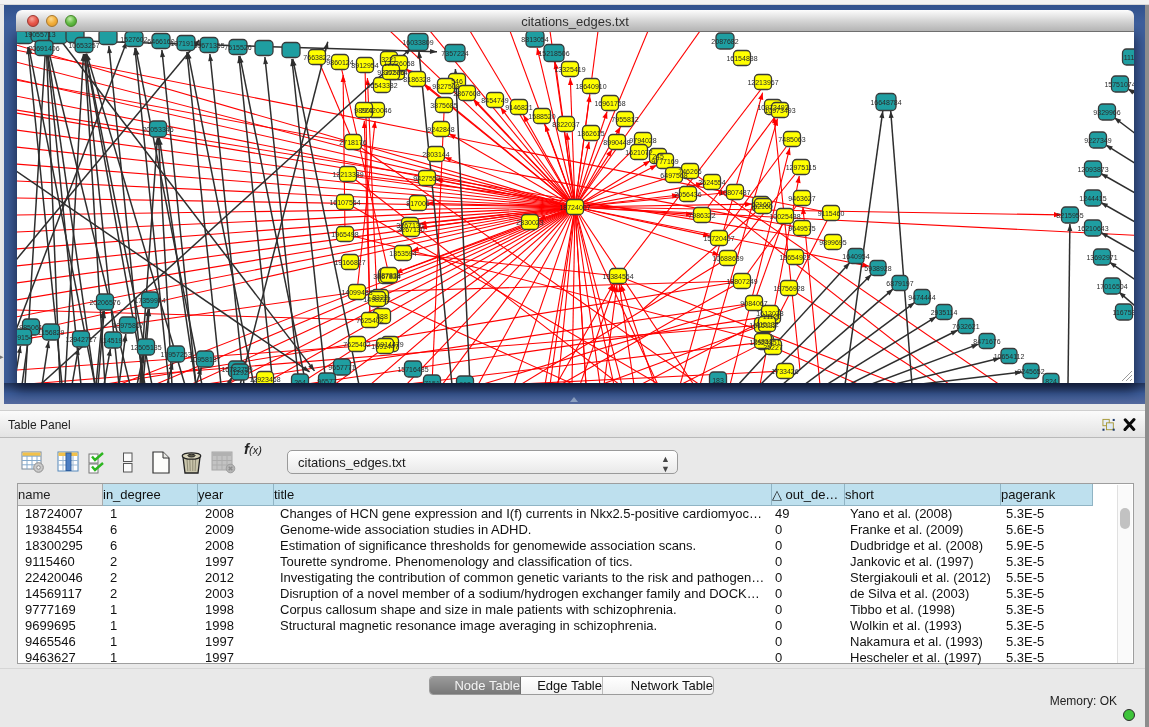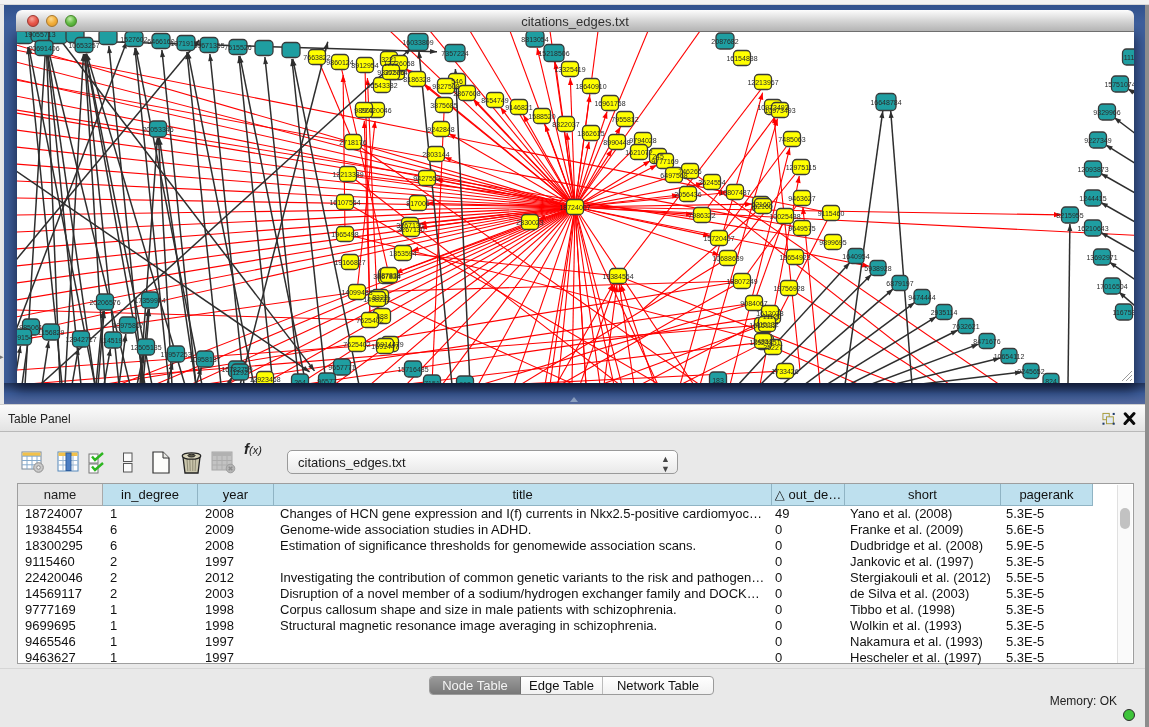--- a/index.html
+++ b/index.html
@@ -14,47 +14,47 @@
  background:linear-gradient(#fdfdfd,#cfcfcf 60%,#b4b4b4);border-bottom:1px solid #6f6f6f}
 .title{position:absolute;width:100%;text-align:center;top:4px;font-size:13px;color:#303030}
 .tl{position:absolute;top:5px;width:12px;height:12px;border-radius:50%}
 .tl.r{left:11px;background:radial-gradient(circle at 4px 3px,#f6a59a,#e8574a 50%,#c93d33);border:1px solid #9c3630}
 .tl.y{left:30px;background:radial-gradient(circle at 4px 3px,#fbd98f,#f2ae39 50%,#d9932a);border:1px solid #a8762a}
 .tl.g{left:49px;background:radial-gradient(circle at 4px 3px,#c4ecaa,#62bb44 50%,#3f9727);border:1px solid #46882a}
 .canvas{position:absolute;left:1px;top:22px;width:1117px;height:351px;background:#fff;overflow:hidden;box-shadow:0 5px 12px 2px rgba(0,0,15,.55)}
 .tiny-arrow{position:absolute;left:0px;top:347px;width:4px;height:10px;color:#777;font-size:7px;line-height:10px}
 
 .tpanel{position:absolute;left:0;top:404px;width:1145px;height:323px;background:#e9e9e9}
-.tpbar{position:absolute;left:0;top:0;width:100%;height:28px;background:linear-gradient(#fbfbfb,#e3e3e3);
+.tpbar{position:absolute;left:0;top:6px;width:100%;height:28px;background:linear-gradient(#fbfbfb,#e3e3e3);
  border-top:1px solid #cfcfcf;border-bottom:1px solid #b9b9b9}
 .tpbar .lab{position:absolute;left:8px;top:7px;font-size:12px;color:#222}
 .floatico{position:absolute;right:30px;top:7px;width:13px;height:13px}
 .toolbar{position:absolute;left:0;top:29px;width:100%;height:50px}
 .ticon{position:absolute;top:18px}
 .combo{position:absolute;left:287px;top:17px;width:391px;height:24px;border:1px solid #9a9a9a;border-radius:5px;
  background:linear-gradient(#ffffff,#e9e9e9);box-shadow:inset 0 1px 0 #fff;font-size:13px;color:#1a1a1a;
  line-height:23px;padding-left:10px}
 .combo .arr{position:absolute;right:7px;top:0;height:100%;font-size:9px;color:#444;line-height:10px;padding-top:3px;text-align:center}
 
 .tablebox{position:absolute;left:17px;top:79px;width:1117px;height:181px;background:#fff;border:1px solid #9e9e9e}
 .thead{position:absolute;left:0;top:0;height:22px;font-size:13px;color:#111}
 .th{position:absolute;top:0;height:22px;background:#bee0ee;border-right:1px solid #90b4c4;border-bottom:1px solid #90b4c4;
- text-align:center;line-height:22px}
+ line-height:22px}
 .th.gray{background:#e4e4e4;border-right:1px solid #a9a9a9;border-bottom:1px solid #a9a9a9;color:#222}
 .tbody{position:absolute;left:0;top:22px;width:1100px;font-size:13px;color:#111}
 .tr{position:relative;height:16px;line-height:16px;white-space:nowrap}
 .tr div{position:absolute;top:0;height:16px;overflow:hidden}
 .c0{left:7px;width:90px}.c1{left:92px;width:80px}.c2{left:187px;width:70px}.c3{left:262px;width:496px}
 .c4{left:757px;width:66px}.c5{left:832px;width:150px}.c6{left:988px;width:100px}
 .vscroll{position:absolute;right:1px;top:1px;width:15px;height:178px;background:#fafafa;border-left:1px solid #e0e0e0}
 .vthumb{position:absolute;left:2px;top:23px;width:10px;height:21px;border-radius:5px;background:#c2c2c2}
 
 .tabs{position:absolute;left:429px;top:272px;height:19px;border:1px solid #9b9b9b;border-radius:4px;overflow:hidden;
  background:linear-gradient(#ffffff,#f1f1f1);font-size:13px;color:#111;display:flex}
-.seg{height:100%;line-height:18px;text-align:center}
+.seg{height:100%;line-height:18px;text-align:right}
 .seg.sel{background:linear-gradient(#9a9a9a,#787878);color:#f4f4f4;border-right:1px solid #6e6e6e}
 .seg.mid{border-right:1px solid #bbb}
 .statline{position:absolute;left:0;top:264px;width:100%;height:1px;background:#d6d6d6}
 .mem{position:absolute;right:28px;top:290px;font-size:12px;color:#222}
 .memdot{position:absolute;right:10px;top:305px;width:12px;height:12px;border-radius:50%;background:#3ec43a;border:1.5px solid #2d2d2d}
 </style></head>
 <body>
 <div class="bluebg"></div>
 <div class="shadowband"></div>
 <div style="position:absolute;left:570px;top:397px;width:0;height:0;border-left:4px solid transparent;border-right:4px solid transparent;border-bottom:5px solid #8fa3c4"></div>
@@ -840,20 +840,21 @@
           <div class="c2">2008</div>
           <div class="c3">Estimation of significance thresholds for genomewide association scans.</div>
           <div class="c4">0</div>
           <div class="c5">Dudbridge et al. (2008)</div>
           <div class="c6">5.9E-5</div>
         </div>
 <div class="tr">
           <div class="c0">9115460</div>
           <div class="c1">2</div>
           <div class="c2">1997</div>
+          <div class="c3">Tourette syndrome. Phenomenology and classification of tics.</div>
           <div class="c4">0</div>
           <div class="c5">Jankovic et al. (1997)</div>
           <div class="c6">5.3E-5</div>
         </div>
 <div class="tr">
           <div class="c0">22420046</div>
           <div class="c1">2</div>
           <div class="c2">2012</div>
           <div class="c3">Investigating the contribution of common genetic variants to the risk and pathogen…</div>
           <div class="c4">0</div>

